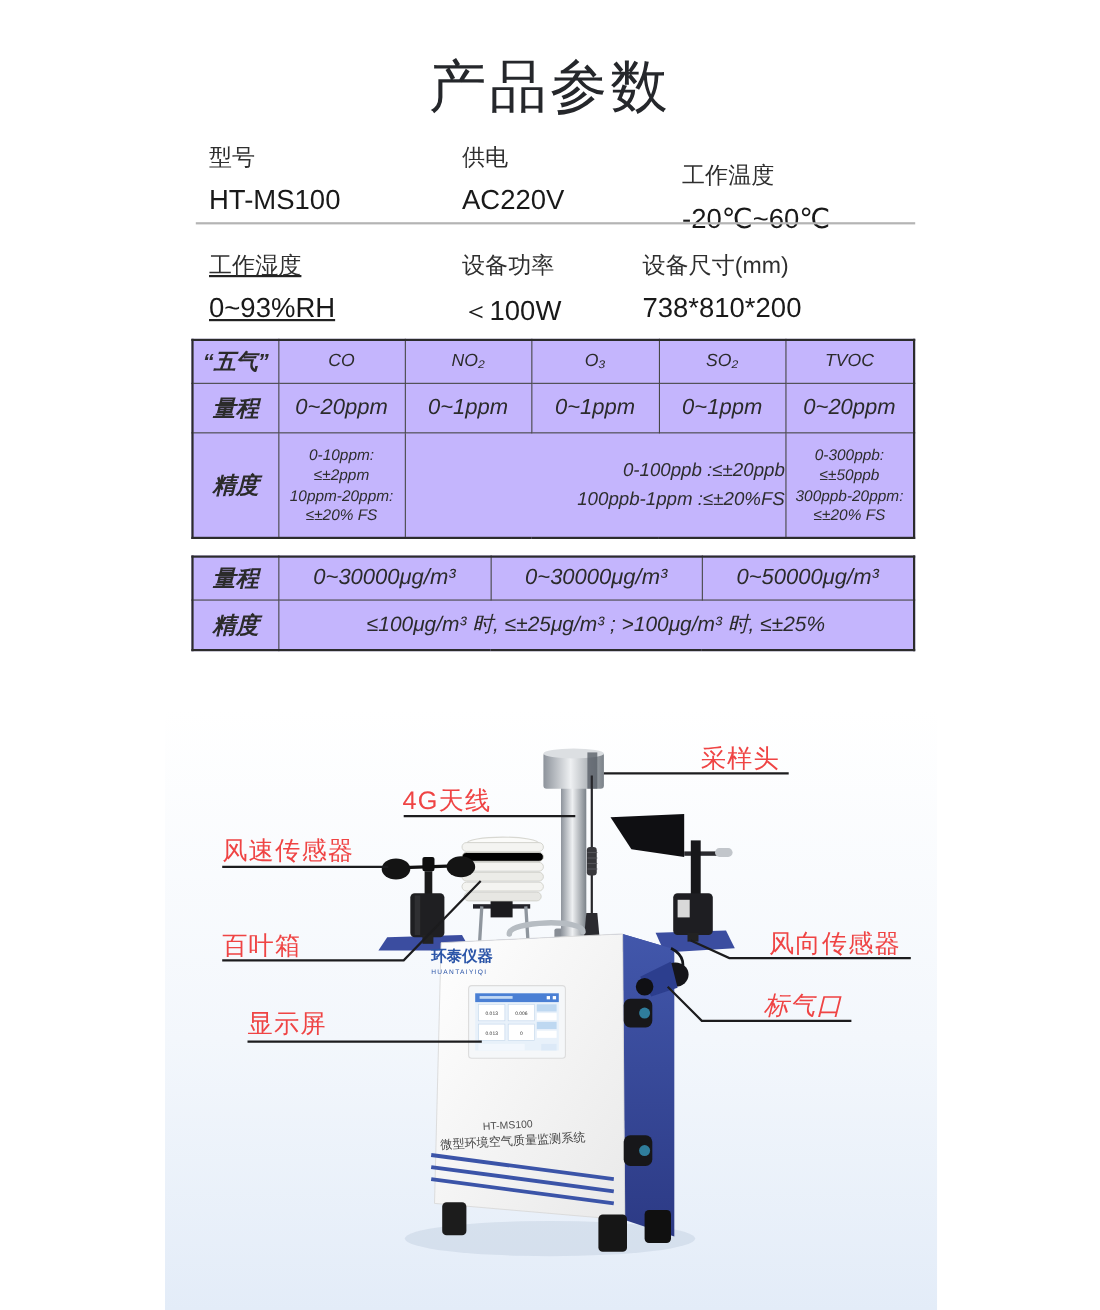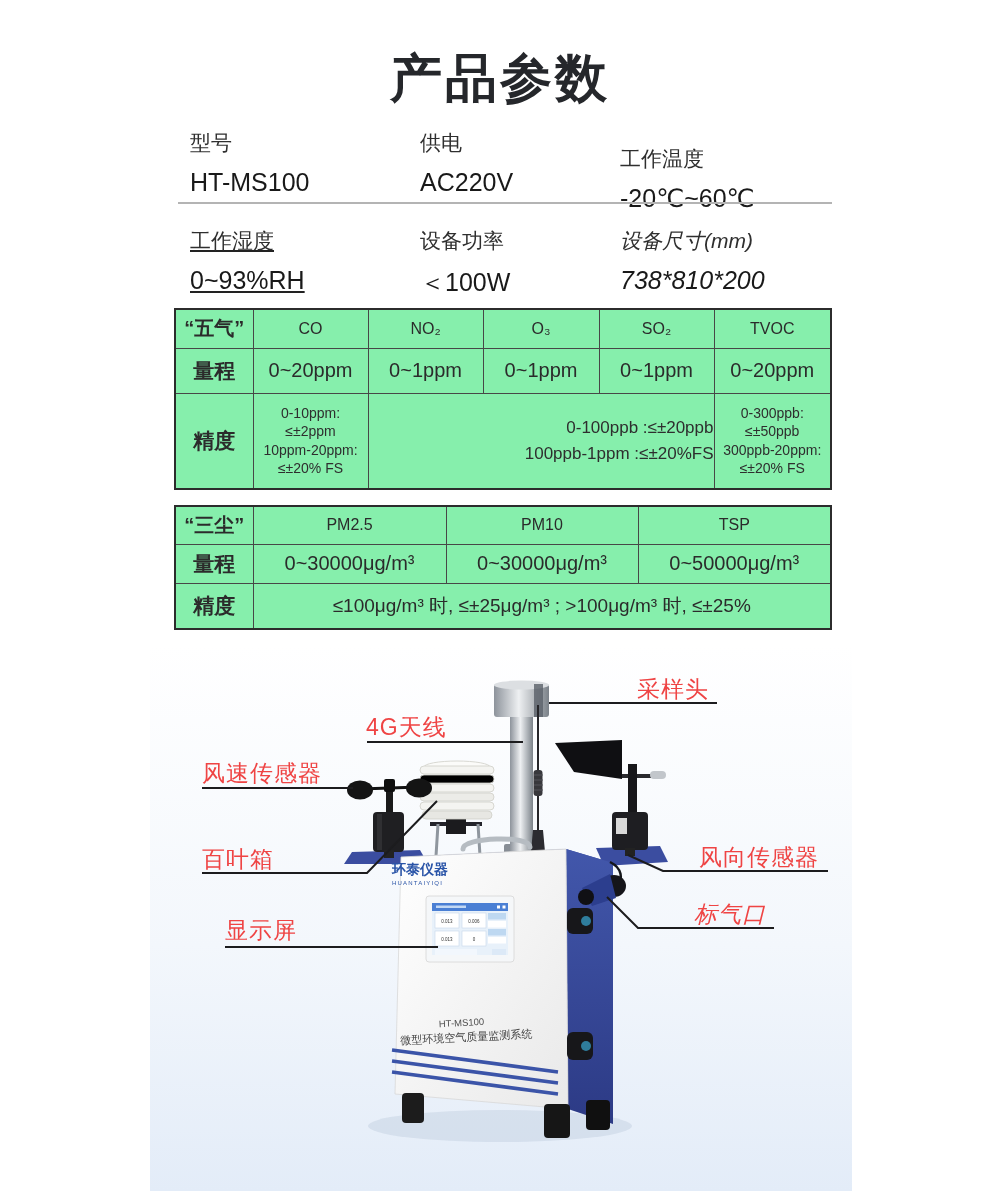--- a/index.html
+++ b/index.html
@@ -2,27 +2,27 @@
 <html><head>
 <meta charset="utf-8">
 <style>
   html,body{margin:0;padding:0;background:#ffffff;}
   .page{
     position:relative;width:1000px;height:1191px;margin:0 auto;background:#ffffff;overflow:hidden;
     font-family:"Liberation Sans","DejaVu Sans",sans-serif;color:#222;
   }
   .page-title{
     position:absolute;left:0;top:44px;width:1000px;text-align:center;
-    font-size:52px;font-weight:bold;color:#25272b;letter-spacing:3px;
+    font-size:52px;font-weight:normal;color:#25272b;letter-spacing:3px;
   }
   .spec-item{position:absolute;}
   .spec-label{font-size:21px;color:#2f2f2f;margin-bottom:11px;}
   .spec-value{font-size:25px;color:#191919;font-weight:500;}
   .spec-sep{position:absolute;left:178px;top:202px;width:654px;height:2px;background:#b4b4b4;}
-  table.spec-table{position:absolute;border-collapse:collapse;table-layout:fixed;background:#86efac;}
+  table.spec-table{position:absolute;border-collapse:collapse;table-layout:fixed;background:#c4b5fd;font-style:italic;}
   table.spec-table td{border:1px solid #474747;text-align:center;vertical-align:middle;padding:0;color:#2b2b2b;}
   table.spec-table{border:2px solid #2c2c2c;}
   td.corner{font-size:20px;font-weight:600;color:#262626;}
   td.colhead{font-size:16px;font-weight:500;color:#222;}
   td.rowhead{font-size:21px;font-weight:600;color:#262626;margin-top:46px;}
   td.rangecell{font-size:20px;color:#2e2e2e;}
   td.acc-small div{font-size:14px;line-height:1.32;color:#2e2e2e;}
   td.acc-mid div{font-size:17px;line-height:1.5;color:#2e2e2e;text-align:right;}
   td.acc-merged{font-size:19px;color:#2e2e2e;}
   .diagram-label{
@@ -53,21 +53,21 @@
   <div class="spec-sep"></div>
 
   <div class="spec-item" style="left:190px;top:227px;text-decoration:underline;">
     <div class="spec-label">工作湿度</div>
     <div class="spec-value">0~93%RH</div>
   </div>
   <div class="spec-item" style="left:420px;top:227px;">
     <div class="spec-label">设备功率</div>
     <div class="spec-value">＜100W</div>
   </div>
-  <div class="spec-item" style="left:620px;top:227px;font-style:italic;">
+  <div class="spec-item" style="left:584px;top:227px;">
     <div class="spec-label">设备尺寸(mm)</div>
     <div class="spec-value">738*810*200</div>
   </div>
 
   <table class="spec-table" style="left:174px;top:308px;width:656px;">
     <colgroup>
       <col style="width:78px;">
         <col style="width:115px;">
         <col style="width:115px;">
         <col style="width:116px;">
@@ -114,26 +114,20 @@
     </table>
 
   <table class="spec-table" style="left:174px;top:505px;width:656px;">
     <colgroup>
       <col style="width:78px;">
         <col style="width:193px;">
         <col style="width:192px;">
         <col style="width:193px;">
     </colgroup>
     <tbody>
-        <tr style="height:38px;">
-      <td class="corner">“三尘”</td>
-      <td class="colhead">PM2.5</td>
-      <td class="colhead">PM10</td>
-      <td class="colhead">TSP</td>
-    </tr>
     <tr style="height:39px;">
       <td class="rowhead">量程</td>
       <td class="rangecell">0~30000μg/m³</td>
       <td class="rangecell">0~30000μg/m³</td>
       <td class="rangecell">0~50000μg/m³</td>
     </tr>
     <tr style="height:46px;">
       <td class="rowhead">精度</td>
       <td class="acc-merged" colspan="3">≤100μg/m³ 时, ≤±25μg/m³ ; &gt;100μg/m³ 时, ≤±25%</td>
     </tr>

